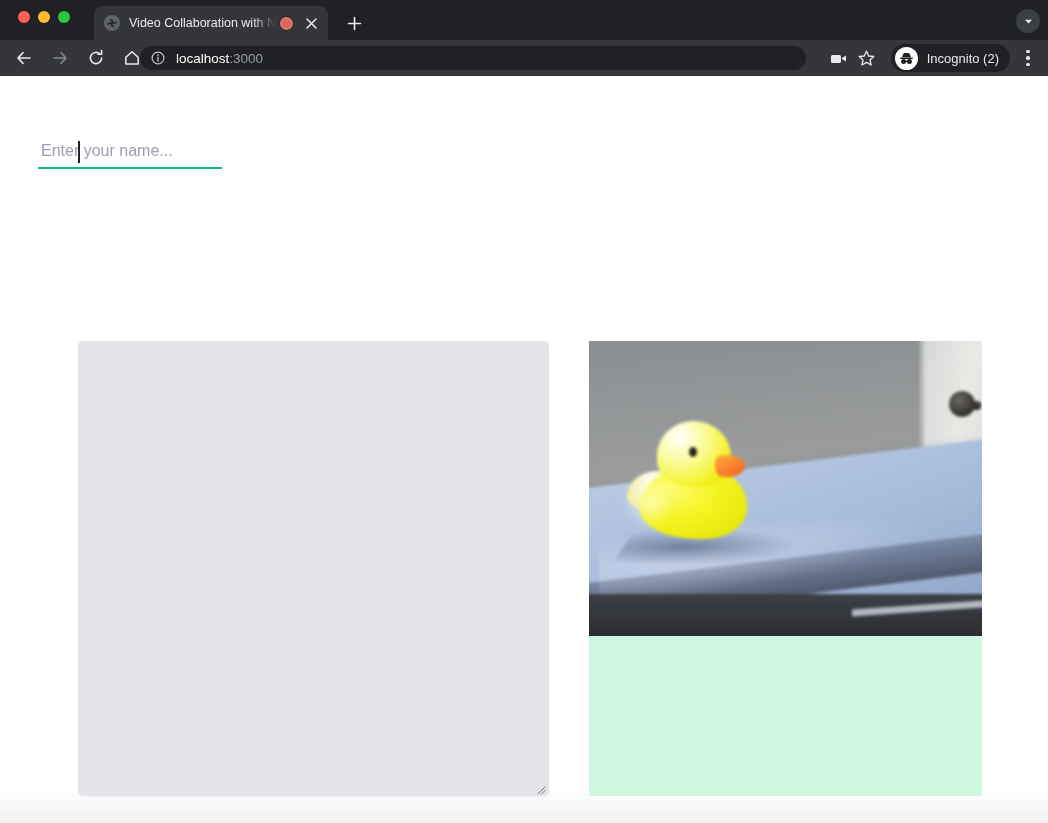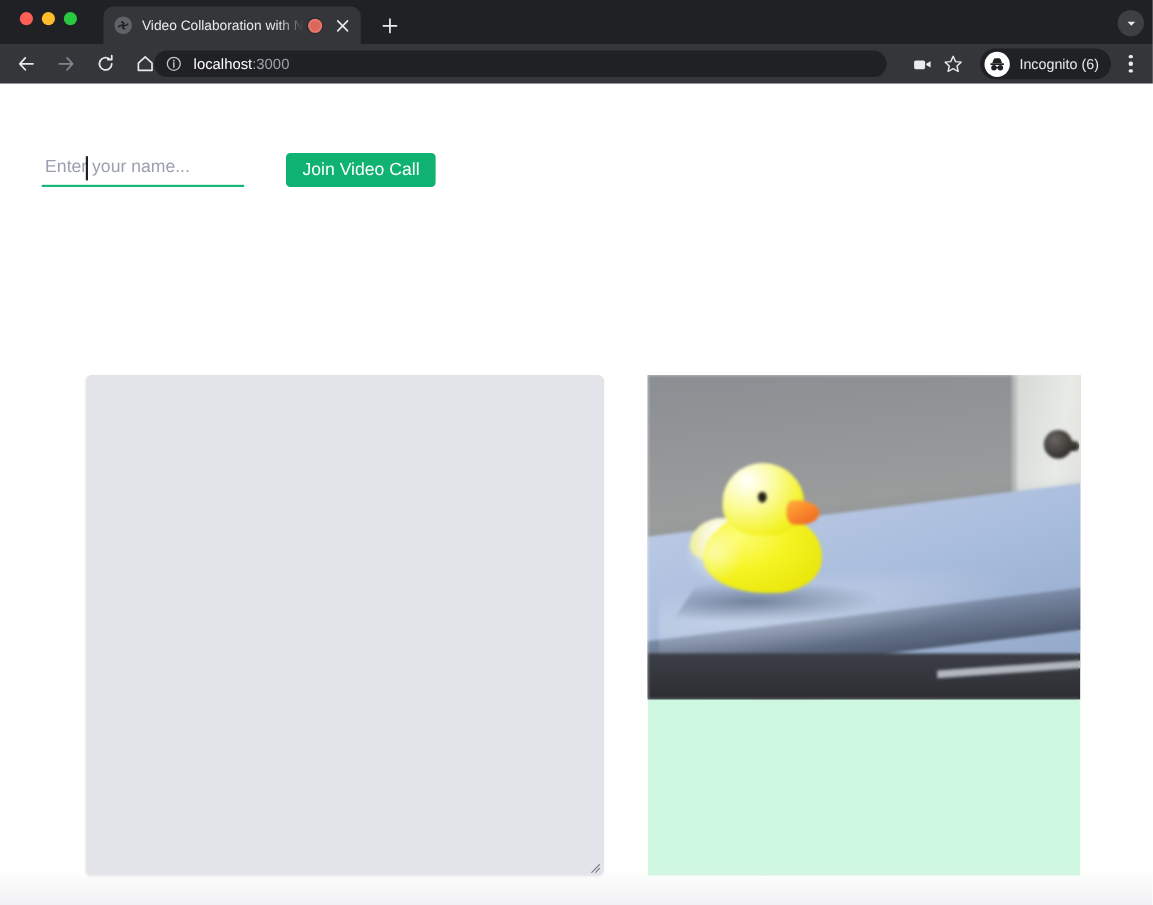--- a/index.html
+++ b/index.html
@@ -590,40 +590,39 @@
         <div class="incognito-chip">
           <span class="incognito-avatar">
             <svg width="17" height="17" viewBox="0 0 17 17">
               <path d="M4 7.3 L5.4 3.8 A1.6 1.6 0 0 1 7 2.9 H10 A1.6 1.6 0 0 1 11.6 3.8 L13 7.3 Z" fill="#202124"></path>
               <rect x="2.2" y="7.6" width="12.6" height="1.5" rx="0.7" fill="#202124"></rect>
               <circle cx="5.6" cy="11.6" r="2.5" fill="#202124"></circle>
               <circle cx="11.4" cy="11.6" r="2.5" fill="#202124"></circle>
               <rect x="7.4" y="10.8" width="2.2" height="1.3" fill="#202124"></rect>
             </svg>
           </span>
-          <span class="incognito-label">Incognito (6)</span>
+          <span class="incognito-label">Incognito (2)</span>
         </div>
 
         <div class="menu-dots">
           <i></i>
             <i></i>
             <i></i>
         </div>
       </div>
     </div>
   </div>
 
   <div class="page">
 
     <div class="join-row">
       <div style="position:relative;">
         <input class="name-input" type="text" placeholder="Enter your name..." style="">
         <span class="caret"></span>
       </div>
-      <button class="join-btn">Join Video Call</button>
     </div>
 
     <div class="media-area">
 
       <div class="local-panel">
         <span class="resize-grip">
           <svg width="12" height="12" viewBox="0 0 12 12">
             <path d="M11 4 L4 11 M11 7.5 L7.5 11" stroke="#6b7079" stroke-width="1" stroke-linecap="round"></path>
           </svg>
         </span>

